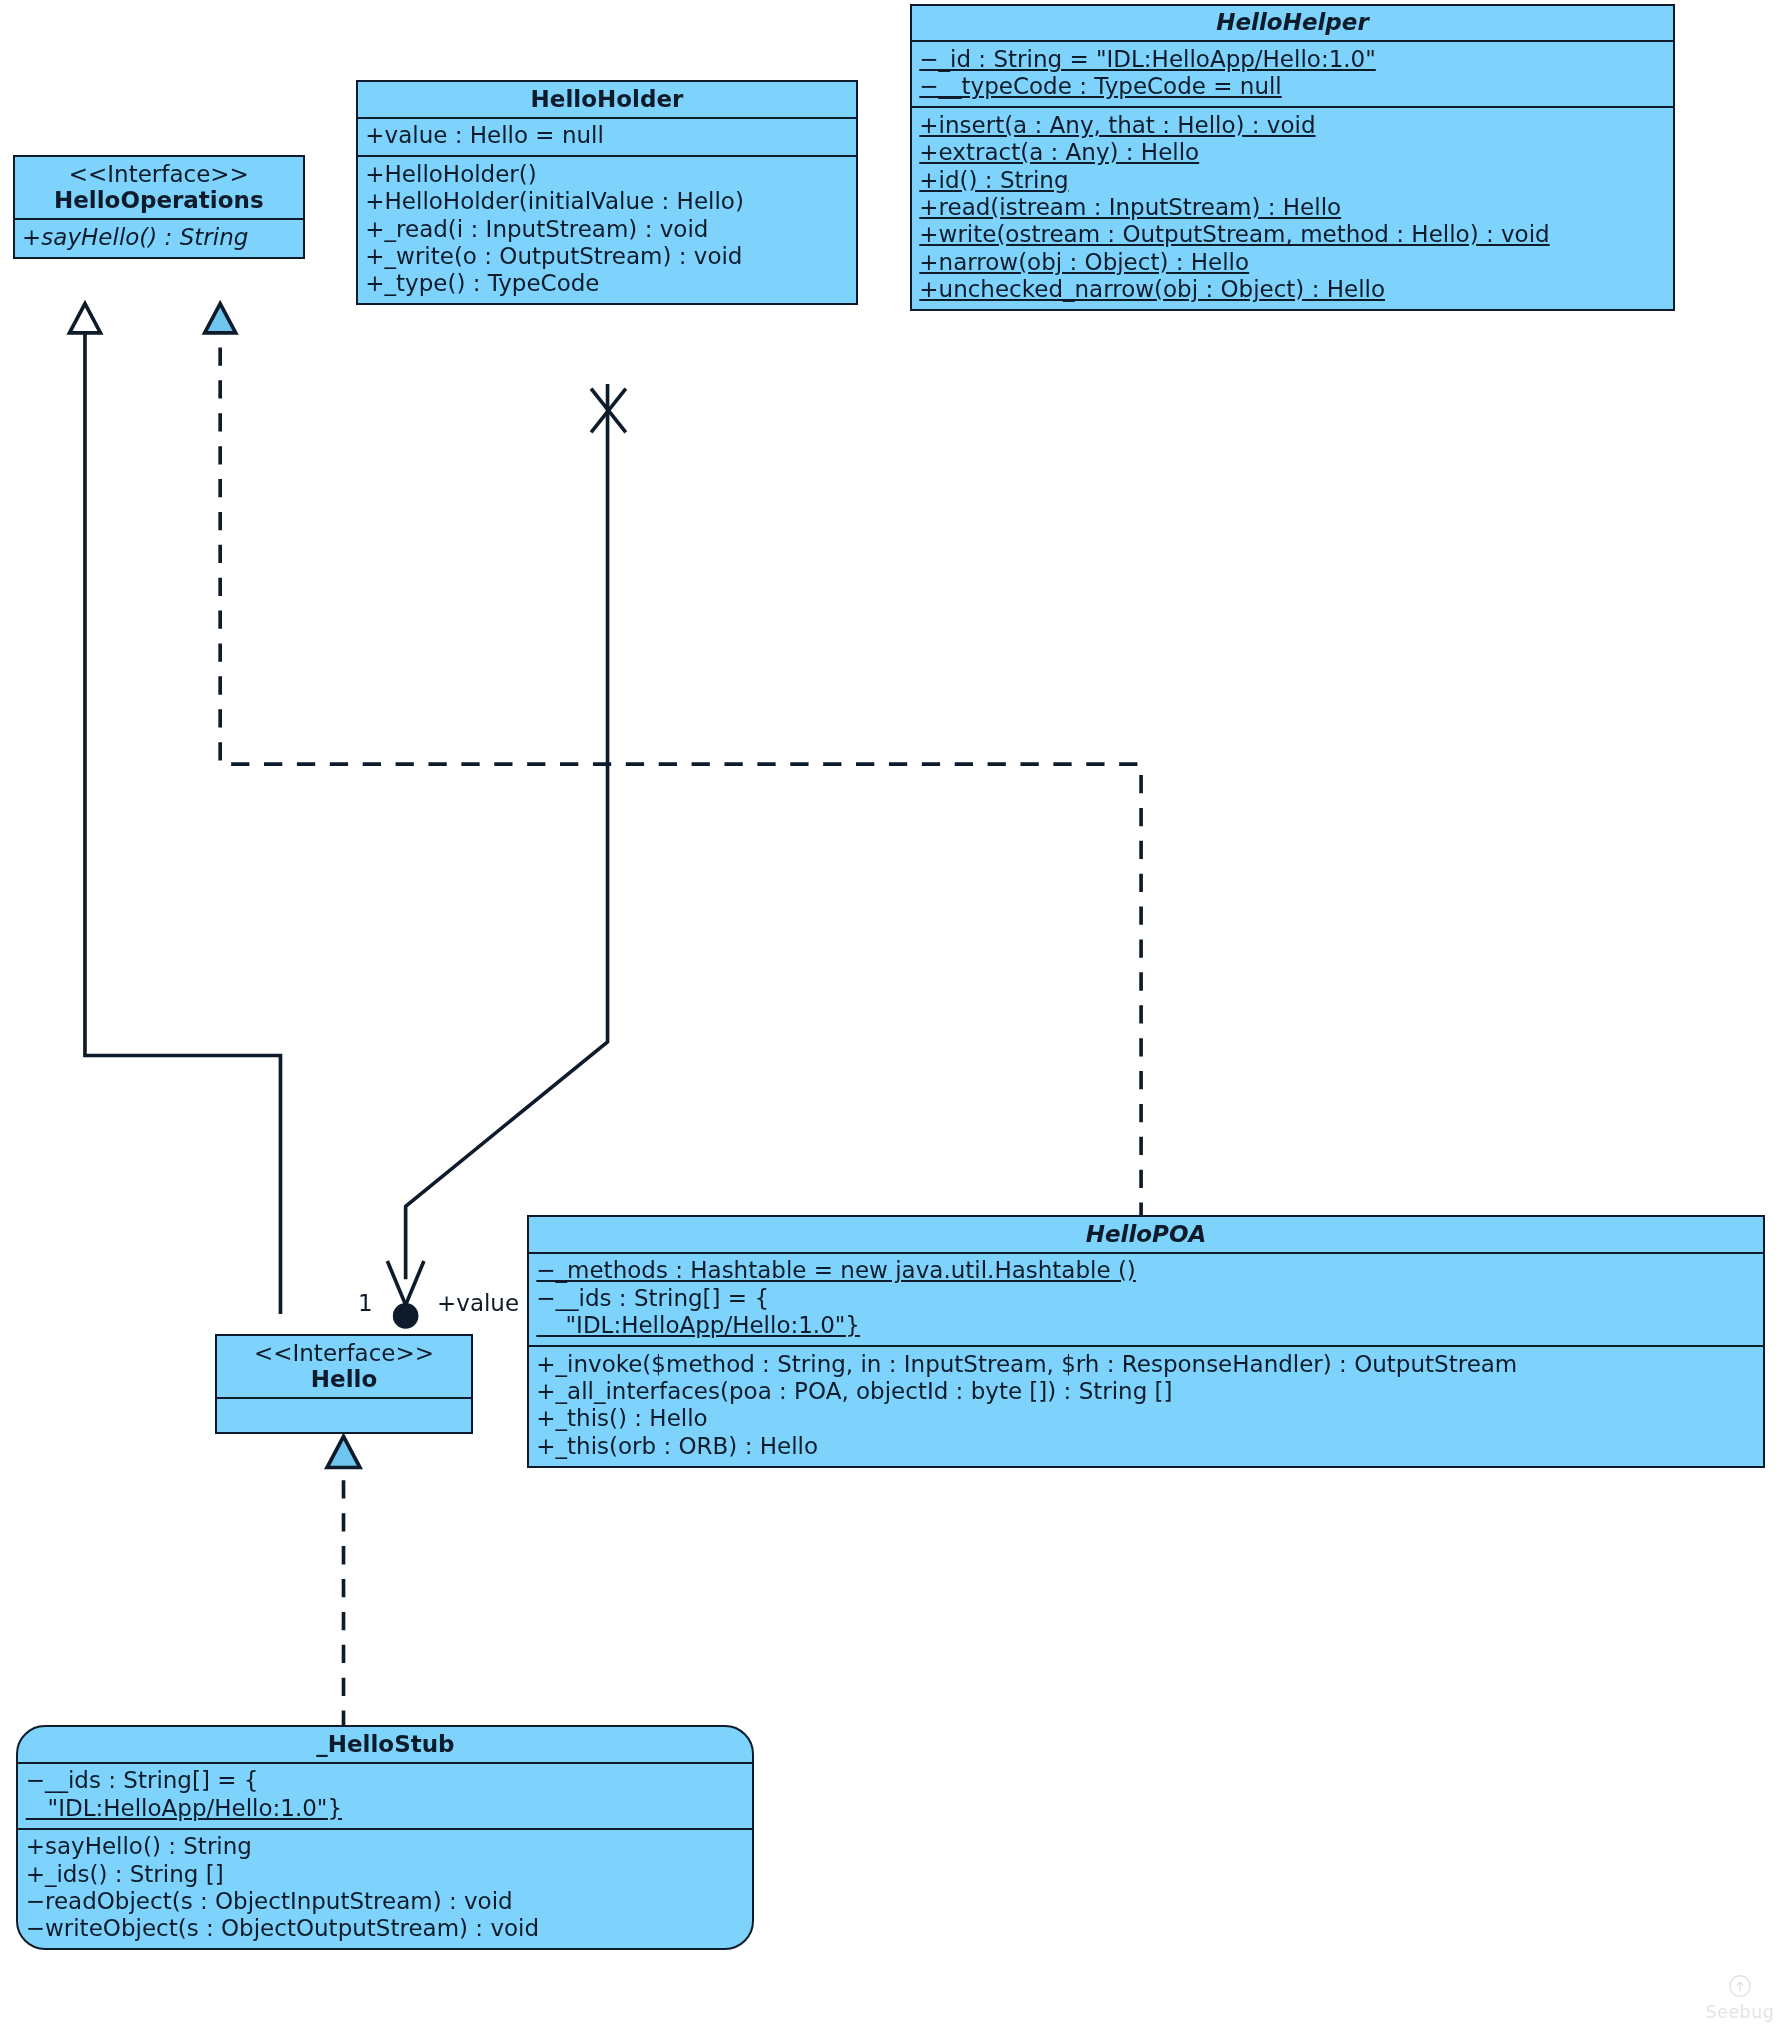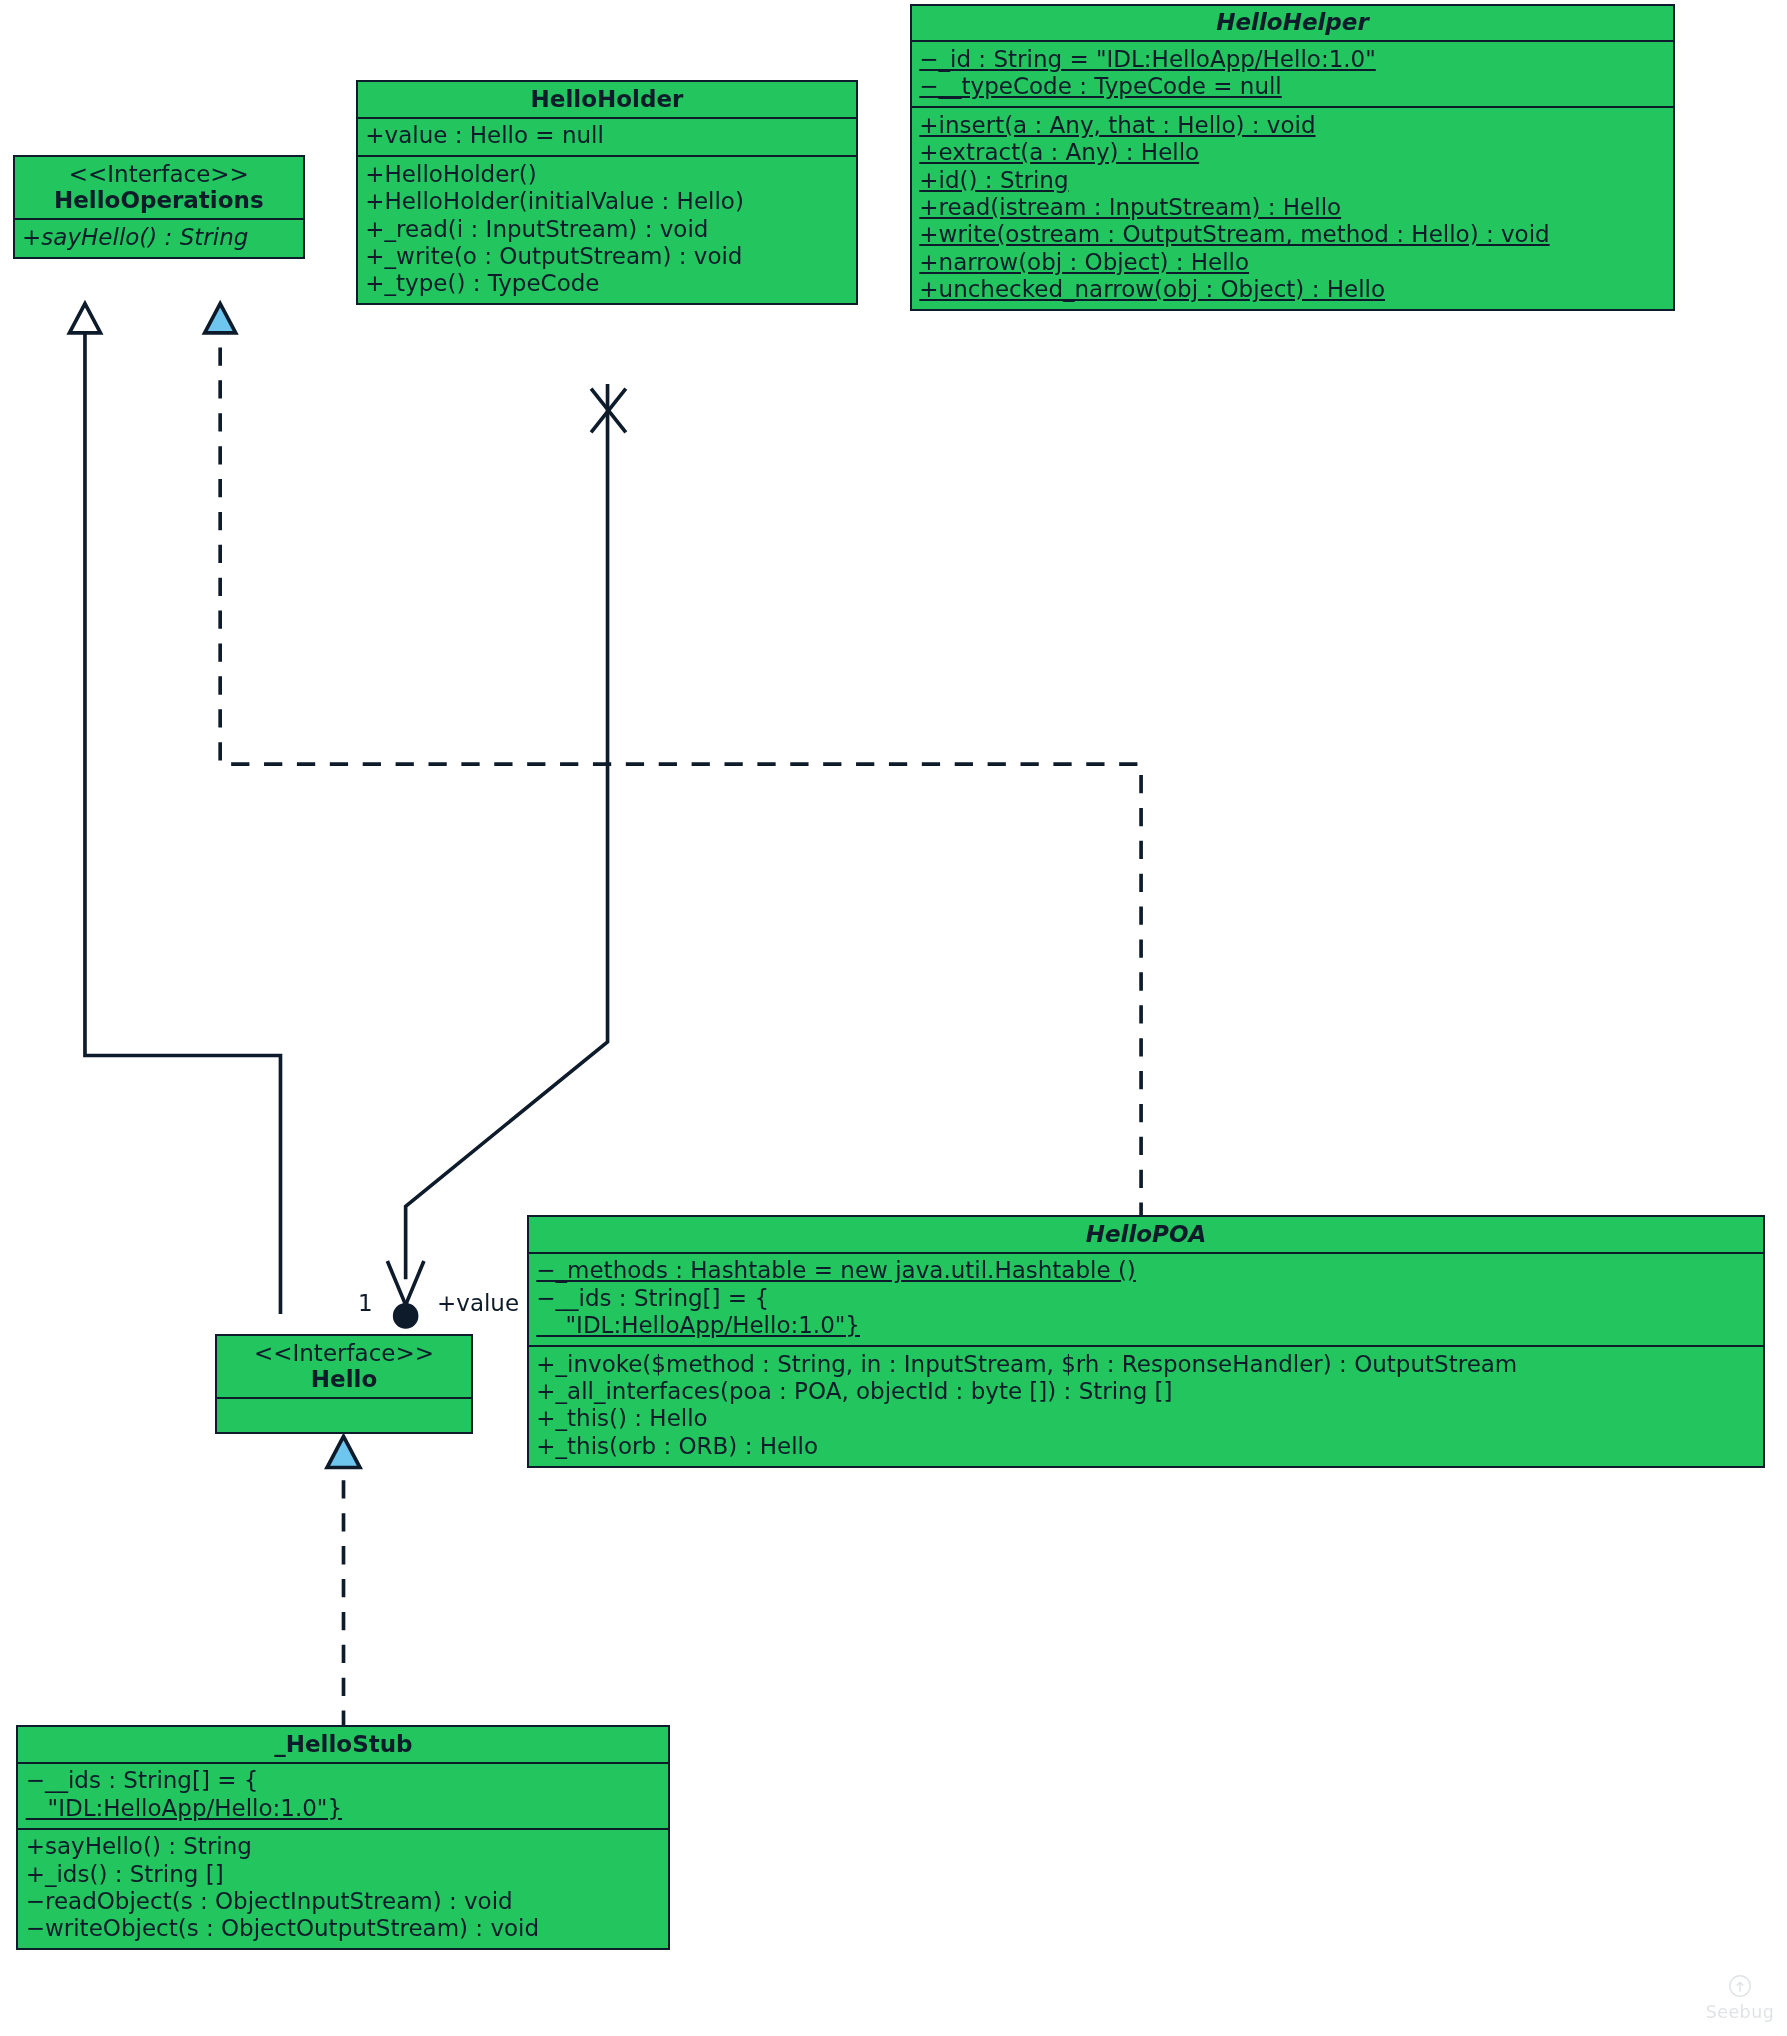--- a/index.html
+++ b/index.html
@@ -20,21 +20,21 @@
   svg.wires {
     position: absolute;
     left: 0;
     top: 0;
     width: 1787px;
     height: 2037px;
     pointer-events: none;
   }
   .uml-box {
     position: absolute;
-    background: #22c55e;
+    background: #7dd3fc;
     border: 2.7px solid #0d1b2a;
     box-sizing: border-box;
     z-index: 5;
   }
   .uml-title {
     text-align: center;
     font-weight: bold;
     font-size: 23px;
     color: #0d1b2a;
     padding: 3.7px 7.3px 4.6px 7.3px;
@@ -200,21 +200,21 @@
     </div>
     <div class="divider"></div>
     <div class="uml-compartment">
       <div class="member">+_invoke($method : String, in : InputStream, $rh : ResponseHandler) : OutputStream</div>
       <div class="member">+_all_interfaces(poa : POA, objectId : byte []) : String []</div>
       <div class="member">+_this() : Hello</div>
       <div class="member">+_this(orb : ORB) : Hello</div>
     </div>
   </div>
 
-  <div class="uml-box" style="left:16.4px; top:1725px; width:654px;">
+  <div class="uml-box" style="left:16.4px; top:1725px; width:738px;border-radius:29px;">
     <div class="uml-title">
       <span>_HelloStub</span>
     </div>
     <div class="divider"></div>
     <div class="uml-compartment">
       <div class="member">−__ids : String[] = {</div>
       <div class="member static">   "IDL:HelloApp/Hello:1.0"}</div>
     </div>
     <div class="divider"></div>
     <div class="uml-compartment">

